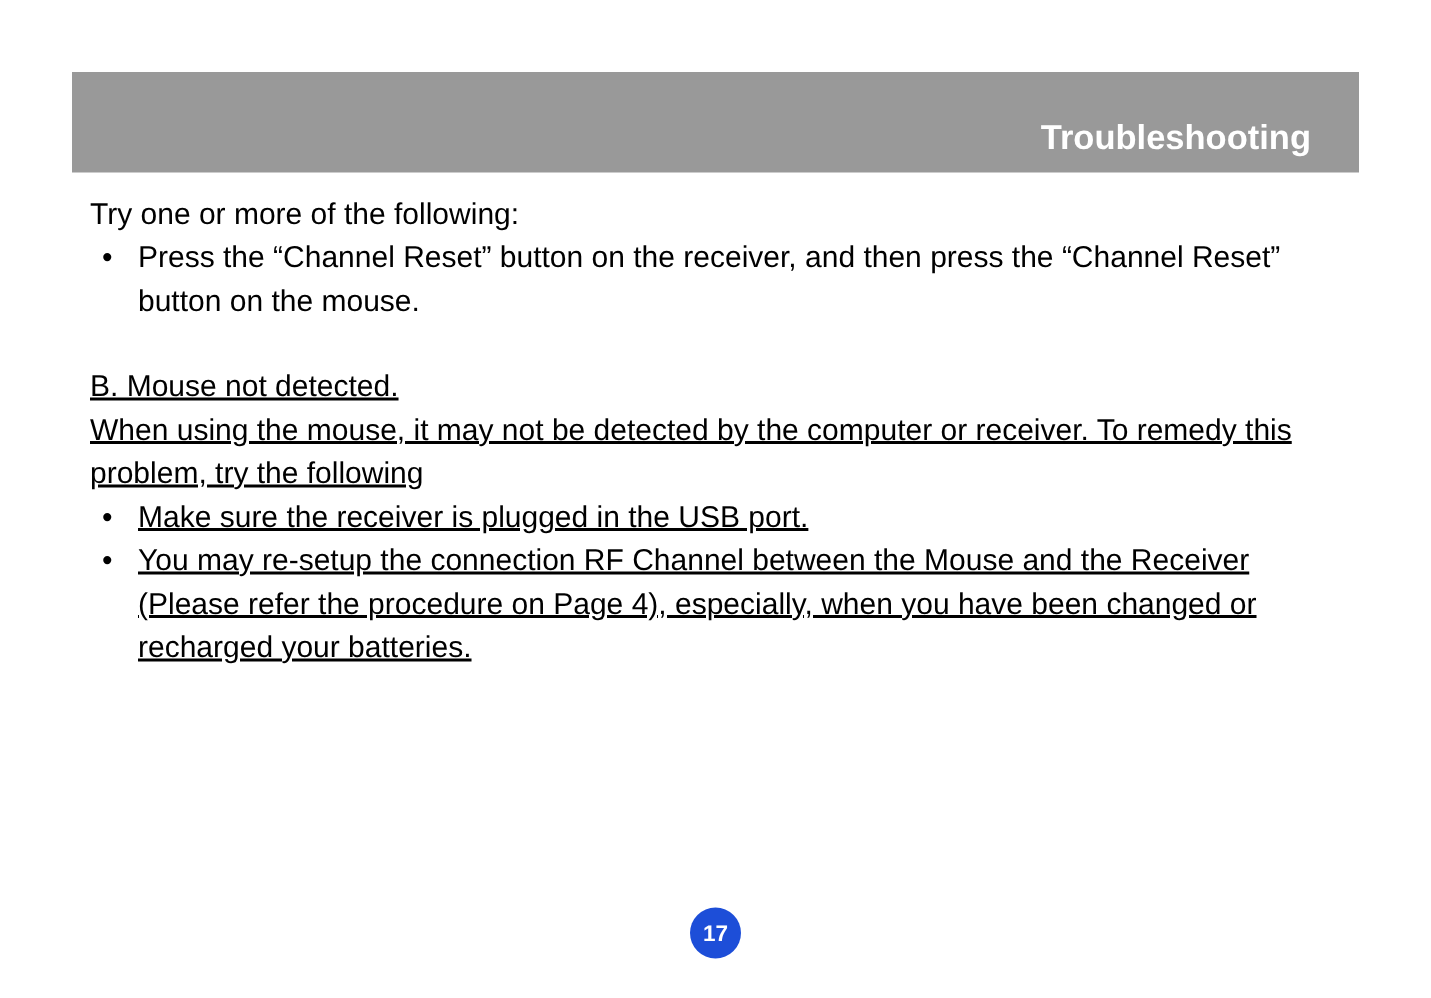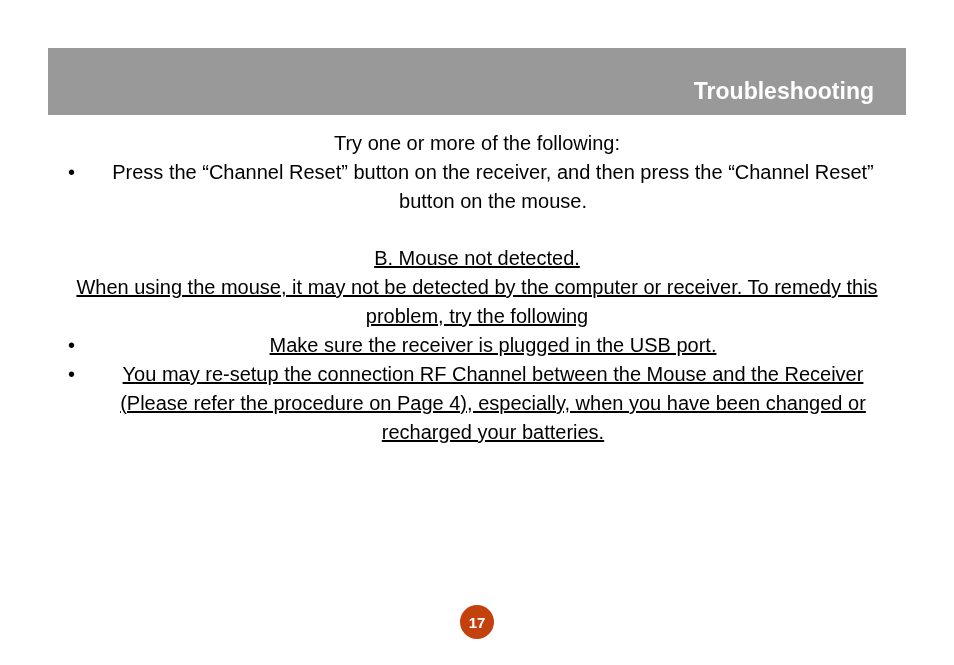--- a/index.html
+++ b/index.html
@@ -1,19 +1,18 @@
 <!DOCTYPE html>
 <html><head>
   <meta charset="utf-8">
   <style>
     * {
       margin: 0;
       padding: 0;
       box-sizing: border-box;
-      text-align: center;
     }
     body {
       width: 954px;
       height: 665px;
       background: #ffffff;
       font-family: Arial, Helvetica, sans-serif;
       color: #000000;
       position: relative;
     }
     .header-top {
@@ -64,21 +63,21 @@
       text-decoration: underline;
     }
     .page-badge {
       position: absolute;
       bottom: 26px;
       left: 50%;
       transform: translateX(-50%);
       width: 34px;
       height: 34px;
       border-radius: 50%;
-      background: #c2410c;
+      background: #1d4ed8;
       color: #ffffff;
       font-weight: bold;
       font-size: 15px;
       display: flex;
       align-items: center;
       justify-content: center;
     }
   </style>
 </head>
 <body>

